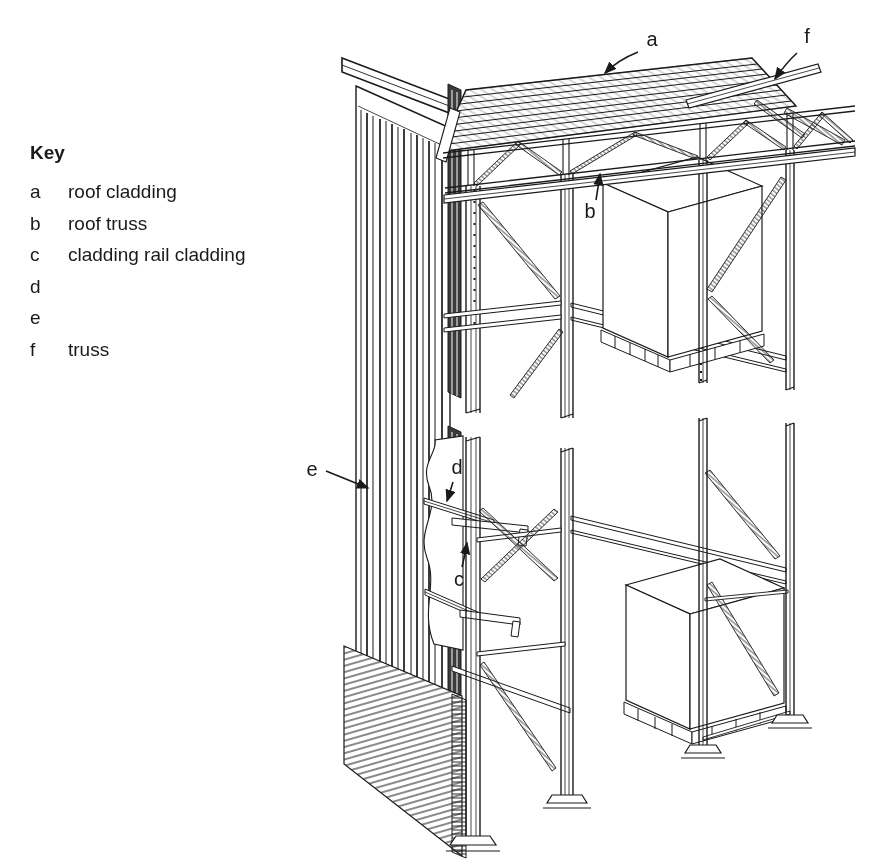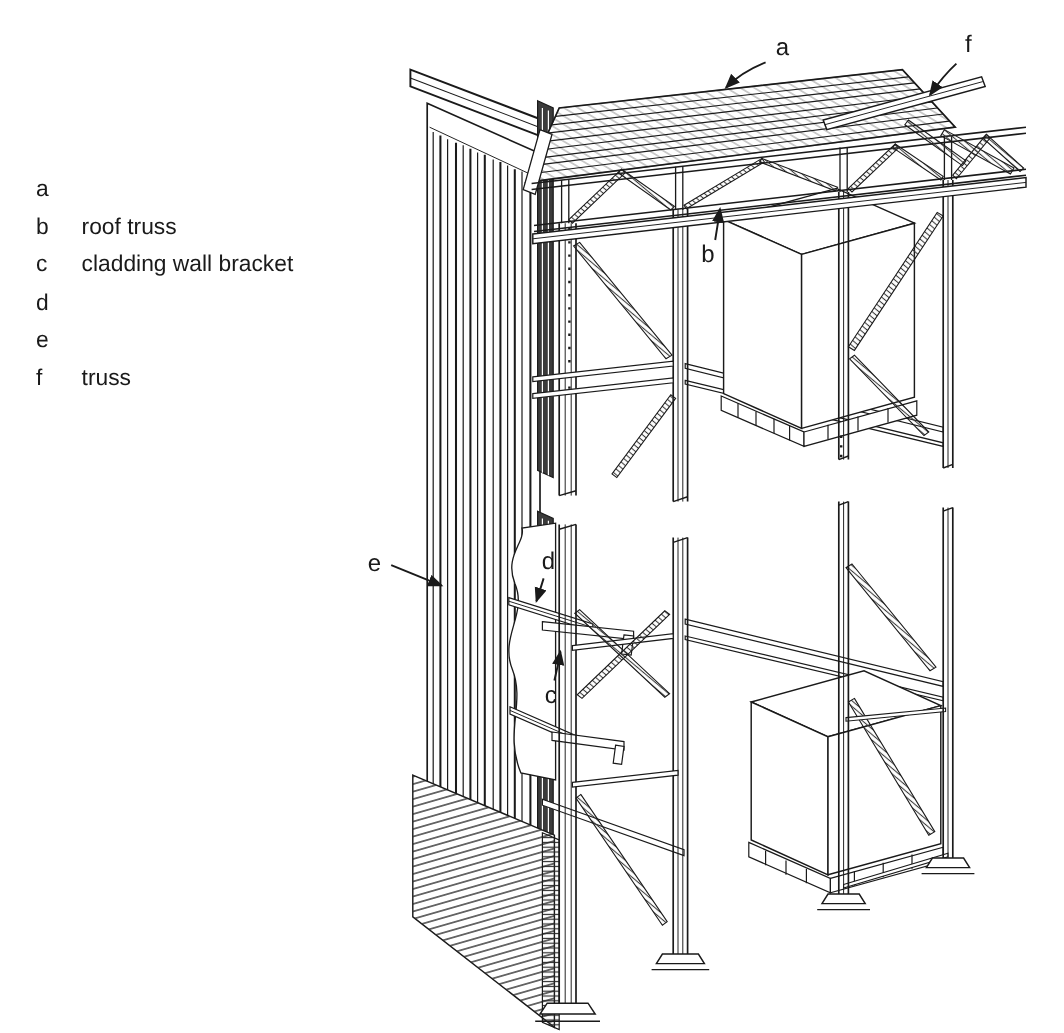--- a/index.html
+++ b/index.html
@@ -303,30 +303,32 @@
       <text x="652" y="46">a</text>
       <text x="807" y="43">f</text>
       <text x="590" y="218">b</text>
       <text x="312" y="476">e</text>
       <text x="457" y="474">d</text>
       <text x="459" y="586">c</text>
     </g>
   </svg>
 
   <div class="key">
+    <div class="key-title">Key</div>
     <div class="key-row">
       <span class="key-letter">a</span>
+      <span>roof cladding</span>
     </div>
     <div class="key-row">
       <span class="key-letter">b</span>
       <span>roof truss</span>
     </div>
     <div class="key-row">
       <span class="key-letter">c</span>
-      <span>cladding wall bracket</span>
+      <span>cladding rail cladding</span>
     </div>
     <div class="key-row">
       <span class="key-letter">d</span>
     </div>
     <div class="key-row">
       <span class="key-letter">e</span>
     </div>
     <div class="key-row">
       <span class="key-letter">f</span>
       <span>truss</span>

